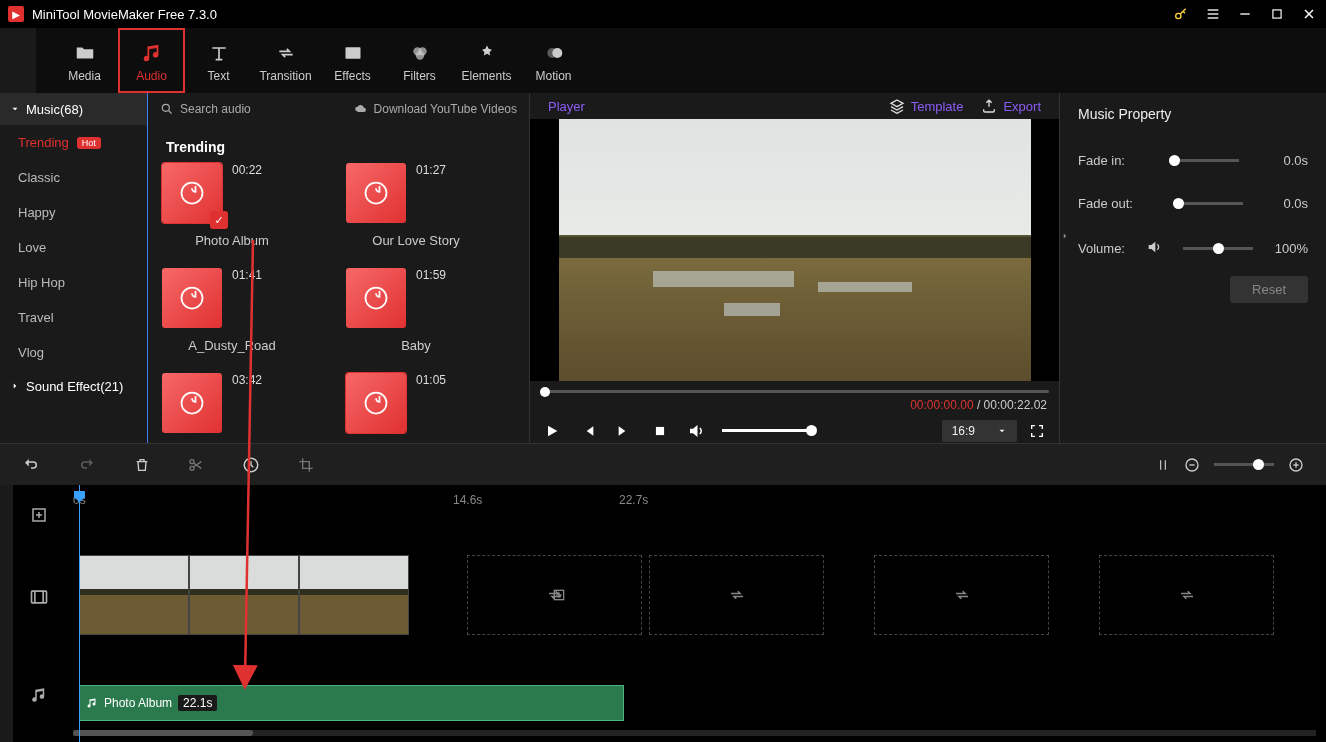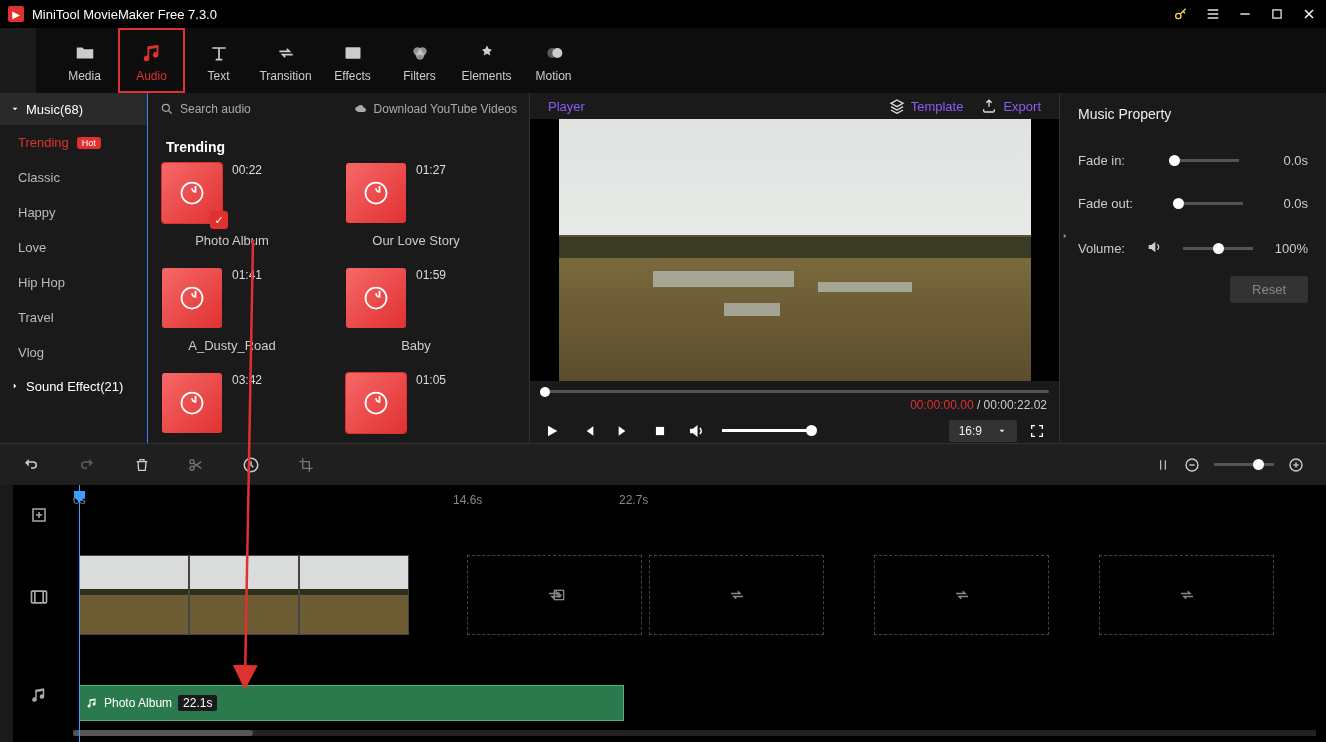--- a/index.html
+++ b/index.html
@@ -64,21 +64,21 @@
 .progress-knob { width:10px; height:10px; background:#fff; border-radius:50%; position:absolute; left:0; top:-3.5px; }
 .time-display { padding: 2px 12px 6px; text-align:right; font-size:12px; }
 .time-curr { color:#e03131; }
 .pctl { height: 40px; display:flex; align-items:center; padding:0 12px; gap:16px; justify-content:space-between; }
 .pctl-left { display:flex; align-items:center; gap:16px; }
 .pctl-right { display:flex; align-items:center; gap:10px; }
 .pctl-btn { color:#fff; display:inline-flex; align-items:center; justify-content:center; width:20px; height:20px; cursor:pointer; }
 .vol-track { width: 90px; height:3px; background:#555; position:relative; }
 .vol-fill { position:absolute; left:0; top:0; height:3px; background:#fff; width:100%; }
 .vol-knob { position:absolute; right:-5px; top:-4px; width:11px; height:11px; background:#fff; border-radius:50%; }
-.ratio-select { background:#333; color:#eee; padding:4px 10px; border-radius:2px; display:flex; align-items:center; gap:15px; font-size:12px; }
+.ratio-select { background:#333; color:#eee; padding:4px 10px; border-radius:2px; display:flex; align-items:center; gap:22px; font-size:12px; }
 
 
 .prop-panel { flex:1; background:#1a1a1a; display:flex; flex-direction:column; }
 .prop-head { height:42px; display:flex; align-items:center; padding:0 18px; color:#eee; font-size:14px; }
 .prop-body { padding: 18px 18px; display:flex; flex-direction:column; gap:28px; }
 .prop-row { display:flex; align-items:center; justify-content:space-between; gap:10px; font-size:13px; color:#ccc; }
 .slider-mini { width: 70px; height:3px; background:#555; position:relative; }
 .slider-mini .knob { position:absolute; left:0; top:-4px; width:11px; height:11px; background:#fff; border-radius:50%; }
 .slider-mini.center .knob { left: 30px; }
 .prop-collapse { position:absolute; left:1060px; top:228px; color:#888; cursor:pointer; }

